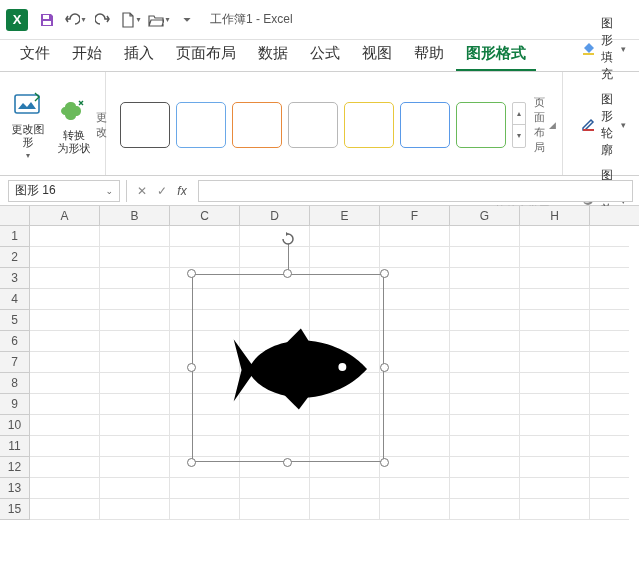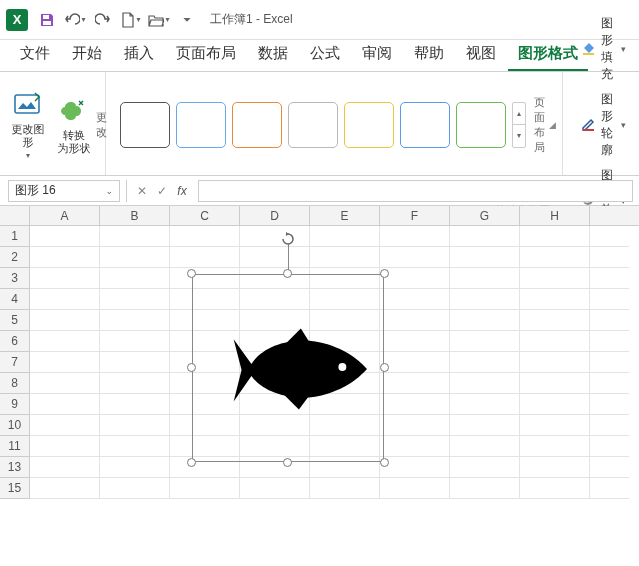--- a/index.html
+++ b/index.html
@@ -114,23 +114,22 @@
   <div class="spacer"></div>
 </div>
 
 <div class="menutabs">
   <div class="tab">文件</div>
   <div class="tab">开始</div>
   <div class="tab">插入</div>
   <div class="tab">页面布局</div>
   <div class="tab">数据</div>
   <div class="tab">公式</div>
-  <div class="tab">审阅</div>
+  <div class="tab">视图</div>
   <div class="tab">帮助</div>
-  <div class="tab">视图</div>
   <div class="tab active">图形格式</div>
 </div>
 
 <div class="ribbon">
   <div class="group" style="width:106px">
     <div class="controls">
       <div class="bigbtn">
         <div class="icn">
           <svg width="30" height="28" viewBox="0 0 30 28">
               <rect x="2" y="4" width="24" height="18" rx="2" fill="none" stroke="#2a7ab0" stroke-width="1.6"></rect>
@@ -367,20 +366,32 @@
         <div class="cell"></div>
         <div class="cell"></div>
         <div class="cell"></div>
         <div class="cell"></div>
         <div class="cell"></div>
         <div class="cell"></div>
         <div class="cell last"></div>
       </div>
       <div class="row">
         <div class="rowh">11</div>
+        <div class="cell"></div>
+        <div class="cell"></div>
+        <div class="cell"></div>
+        <div class="cell"></div>
+        <div class="cell"></div>
+        <div class="cell"></div>
+        <div class="cell"></div>
+        <div class="cell"></div>
+        <div class="cell last"></div>
+      </div>
+      <div class="row">
+        <div class="rowh">12</div>
         <div class="cell"></div>
         <div class="cell"></div>
         <div class="cell"></div>
         <div class="cell"></div>
         <div class="cell"></div>
         <div class="cell"></div>
         <div class="cell"></div>
         <div class="cell"></div>
         <div class="cell last"></div>
       </div>

